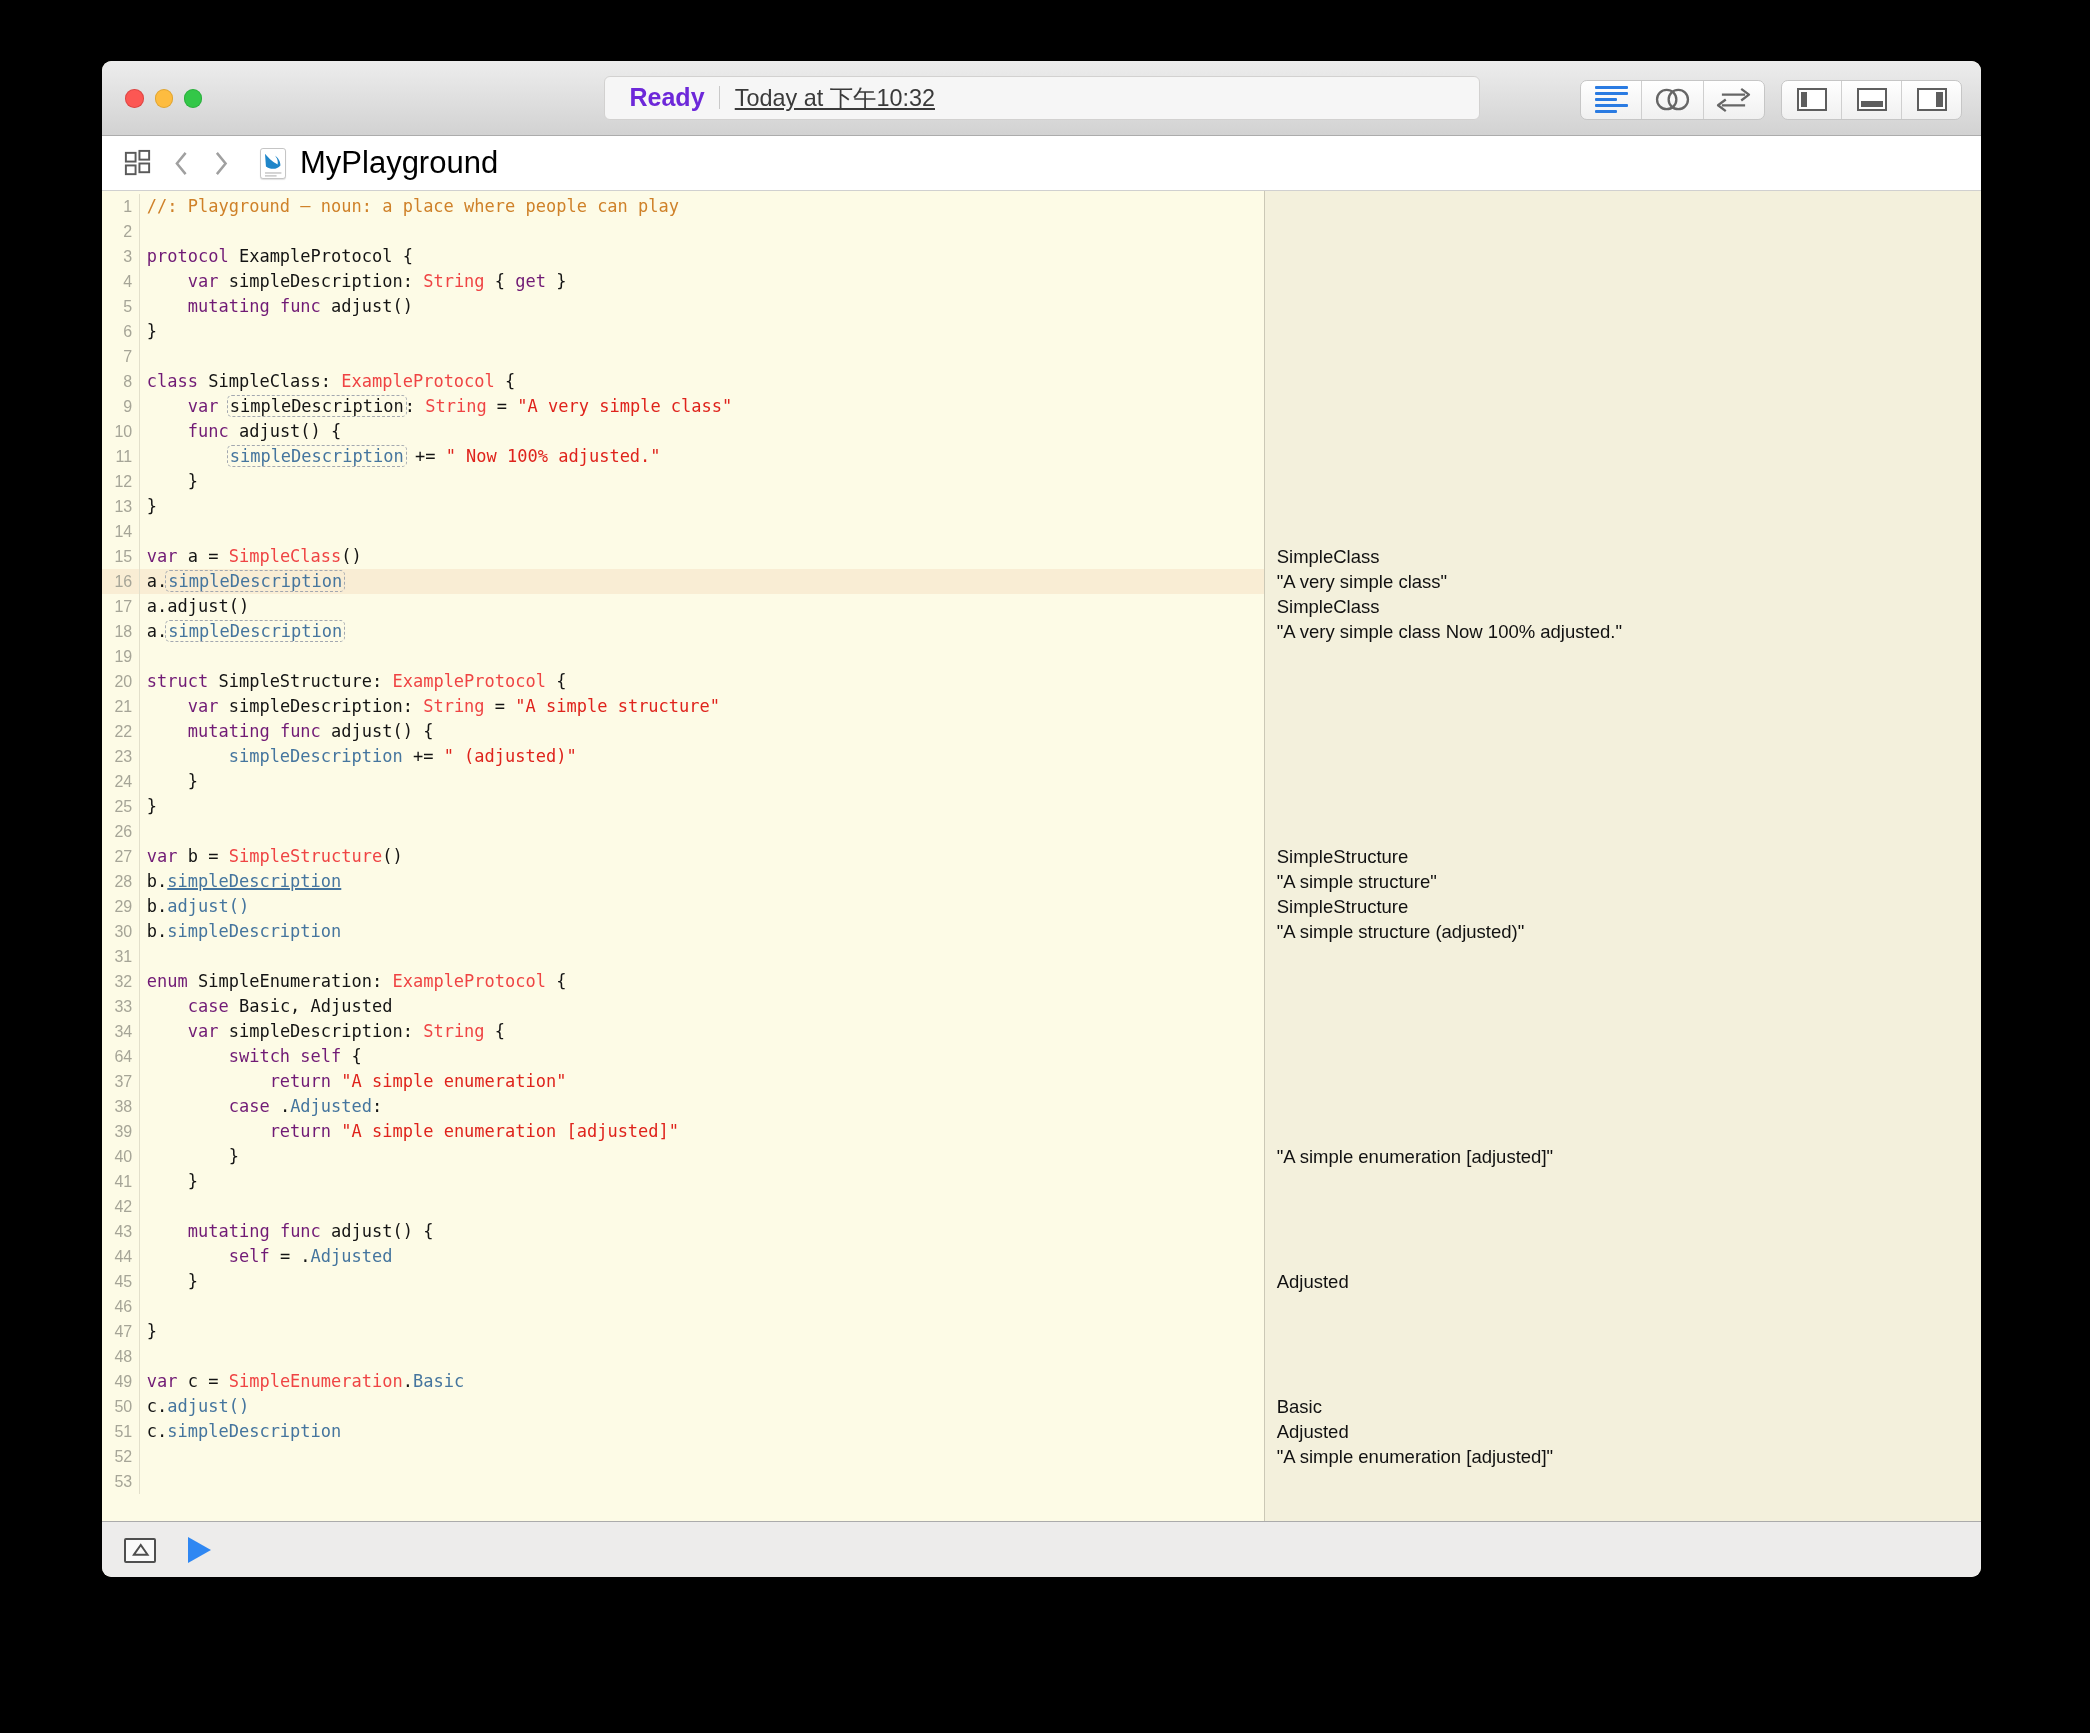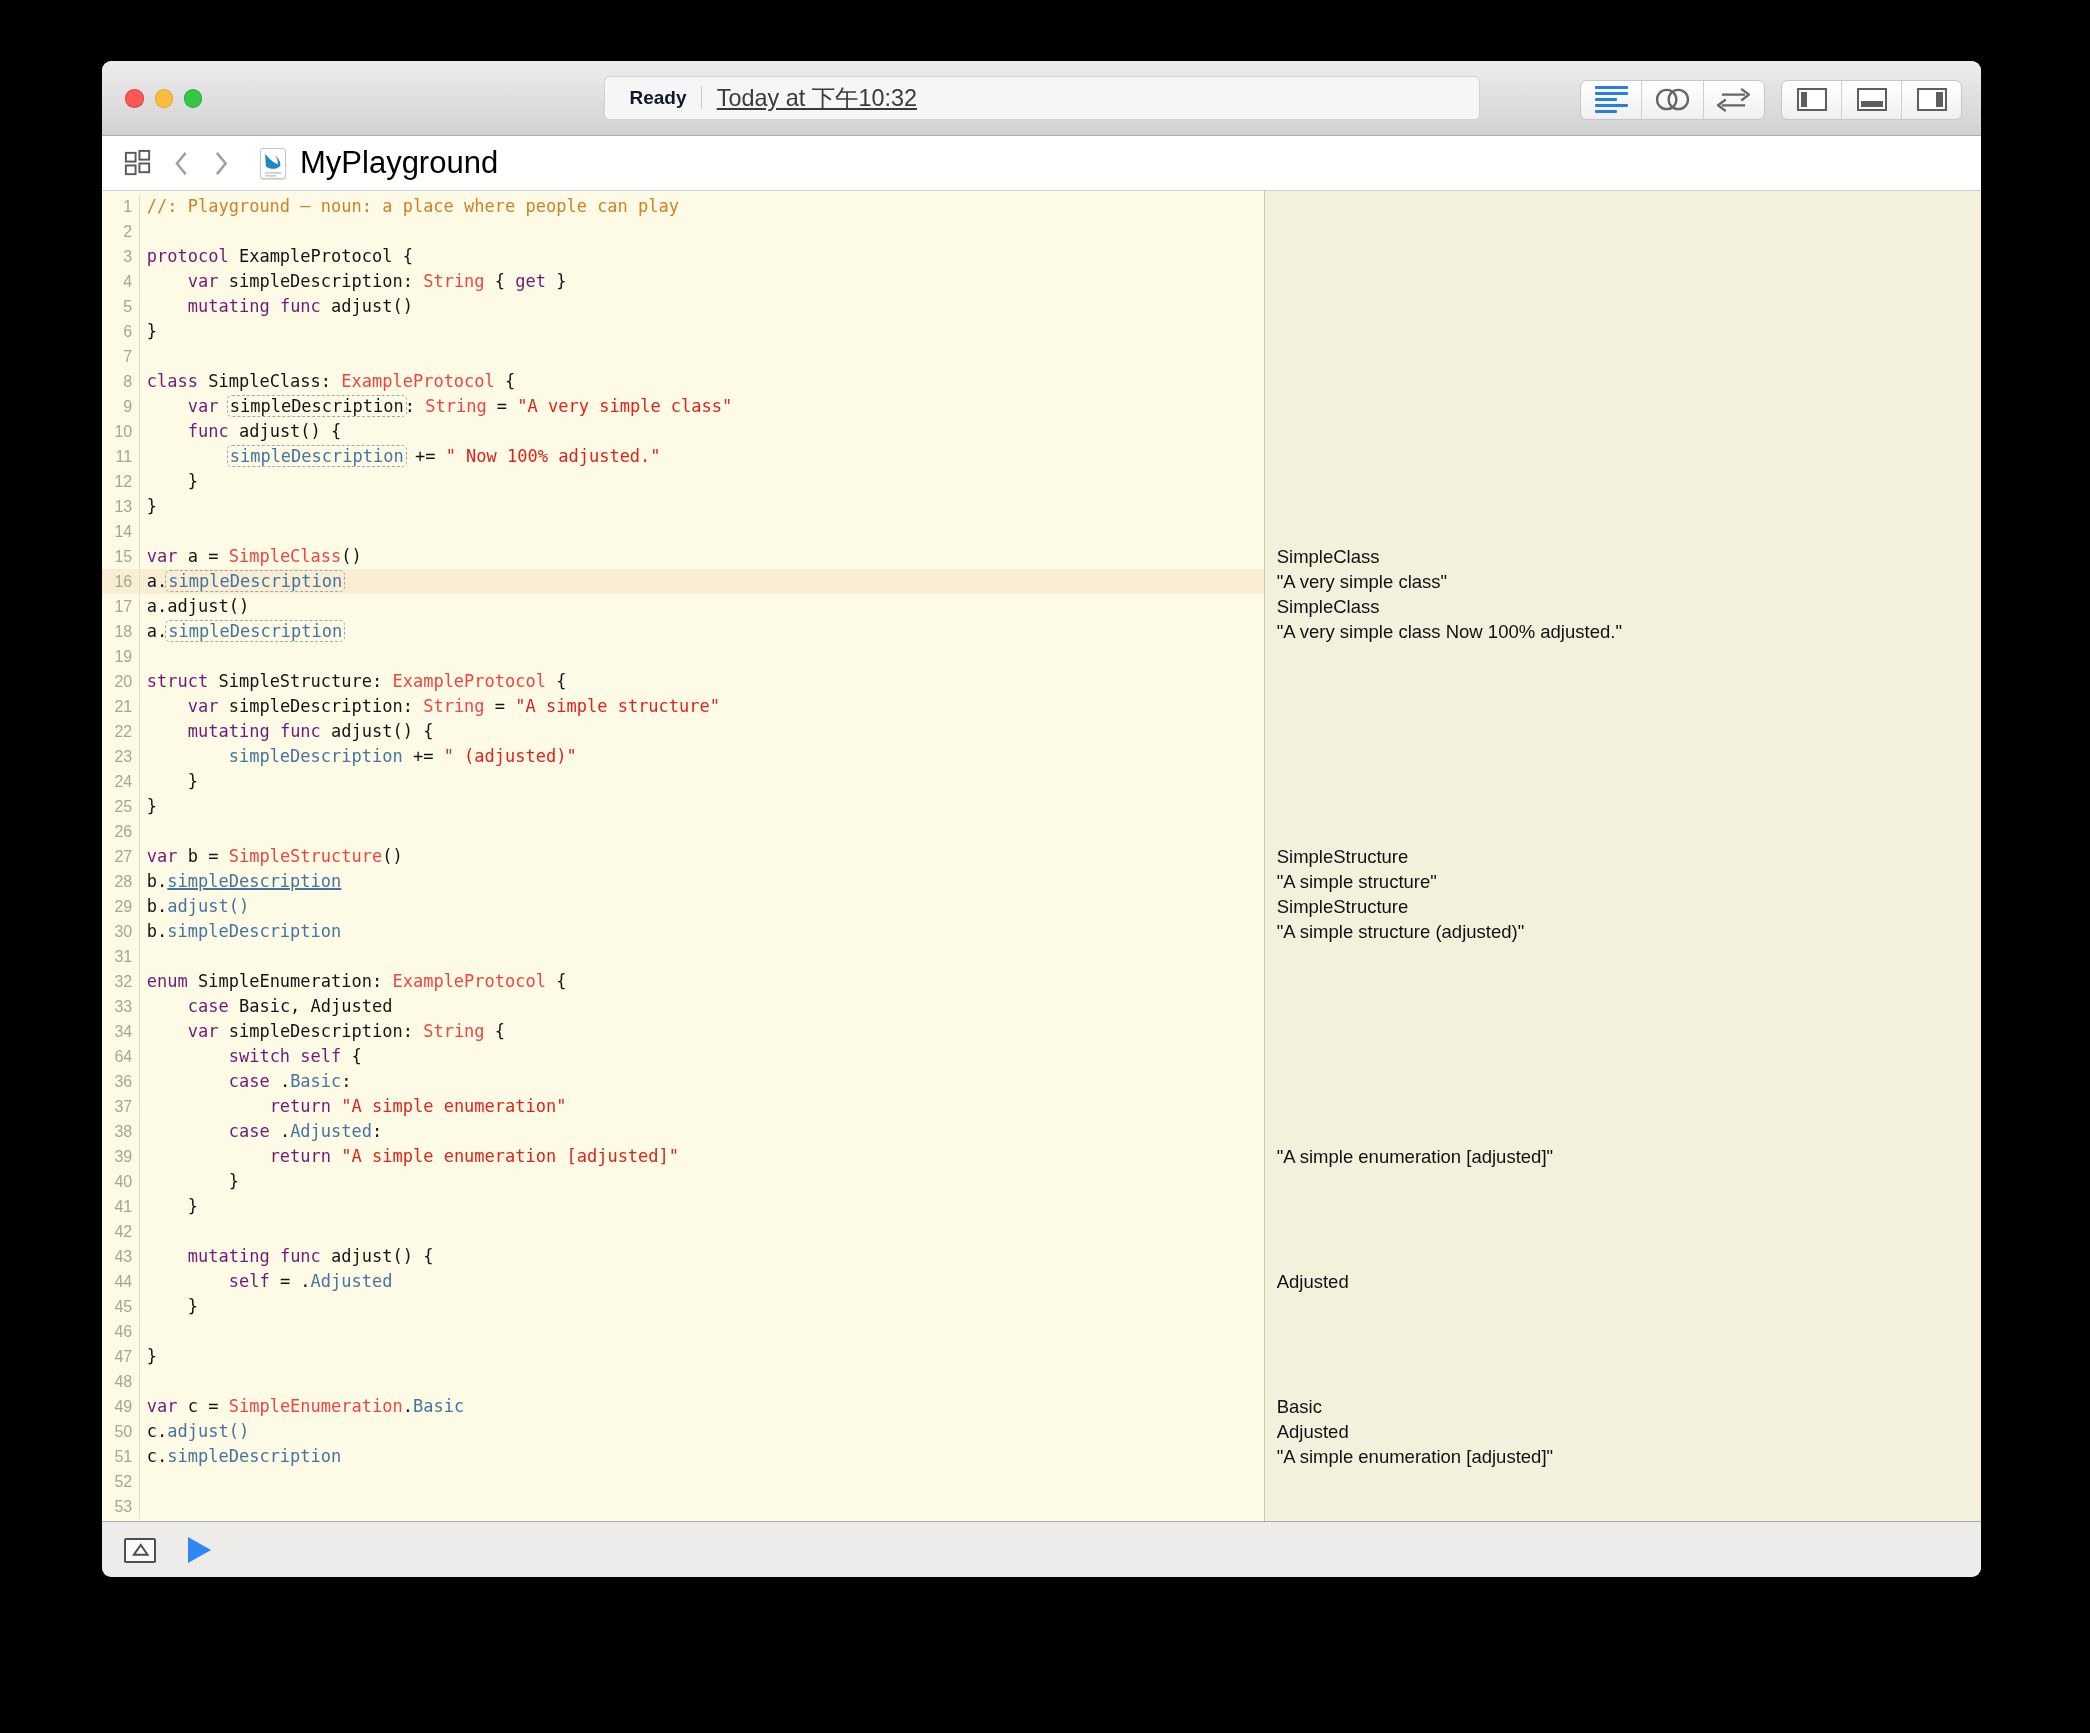--- a/index.html
+++ b/index.html
@@ -24,21 +24,21 @@
   .tl.red   { background:#FC5753; box-shadow:inset 0 0 0 1px rgba(160,40,40,.35); }
   .tl.yellow{ background:#FDBC40; box-shadow:inset 0 0 0 1px rgba(170,120,20,.35); }
   .tl.green { background:#33C748; box-shadow:inset 0 0 0 1px rgba(30,130,40,.35); }
 
   .status-pill {
     position:absolute; left:50%; top:14.6px; transform:translateX(-50%);
     width:876px; height:44px; background:#F6F6F6;
     border:1px solid #D2D1D0; border-radius:5.9px;
     display:flex; align-items:center; padding-left:25px; gap:14.6px;
   }
-  .status-ready { font-size:19px; font-weight:700; color:#0f172a; }
+  .status-ready { font-size:25px; font-weight:700; color:#6d28d9; }
   .status-sep { width:1px; height:23.4px; background:#C9C9C9; }
   .status-time { font-size:23.4px; color:#3A3A3A;text-decoration:underline; }
 
   .seg-group {
     position:absolute; top:18.5px; height:40px; display:flex;
     background:linear-gradient(#FFFFFF,#F0F0F0);
     border:1px solid #C6C6C6; border-radius:6.8px; overflow:hidden;
   }
   .seg-group.g1 { left:1478px; width:185px; }
   .seg-group.g2 { left:1679px; width:181px; }
@@ -337,24 +337,20 @@
           </div>
           <div class="line-row">
             <div class="gutter-num">34</div>
             <div class="code-line"><span class="sp">    </span><span class="sk">var</span><span class="sp"> simpleDescription: </span><span class="st">String</span><span class="sp"> {</span></div>
           </div>
           <div class="line-row">
             <div class="gutter-num">64</div>
             <div class="code-line"><span class="sp">        </span><span class="sk">switch</span><span class="sp"> </span><span class="sk">self</span><span class="sp"> {</span></div>
           </div>
           <div class="line-row">
-            <div class="gutter-num">36</div>
-            <div class="code-line"><span class="sp">        </span><span class="sk">case</span><span class="sp"> .</span><span class="sb">Basic</span><span class="sp">:</span></div>
-          </div>
-          <div class="line-row">
             <div class="gutter-num">37</div>
             <div class="code-line"><span class="sp">            </span><span class="sk">return</span><span class="sp"> </span><span class="ss">"A simple enumeration"</span></div>
           </div>
           <div class="line-row">
             <div class="gutter-num">38</div>
             <div class="code-line"><span class="sp">        </span><span class="sk">case</span><span class="sp"> .</span><span class="sb">Adjusted</span><span class="sp">:</span></div>
           </div>
           <div class="line-row">
             <div class="gutter-num">39</div>
             <div class="code-line"><span class="sp">            </span><span class="sk">return</span><span class="sp"> </span><span class="ss">"A simple enumeration [adjusted]"</span></div>

